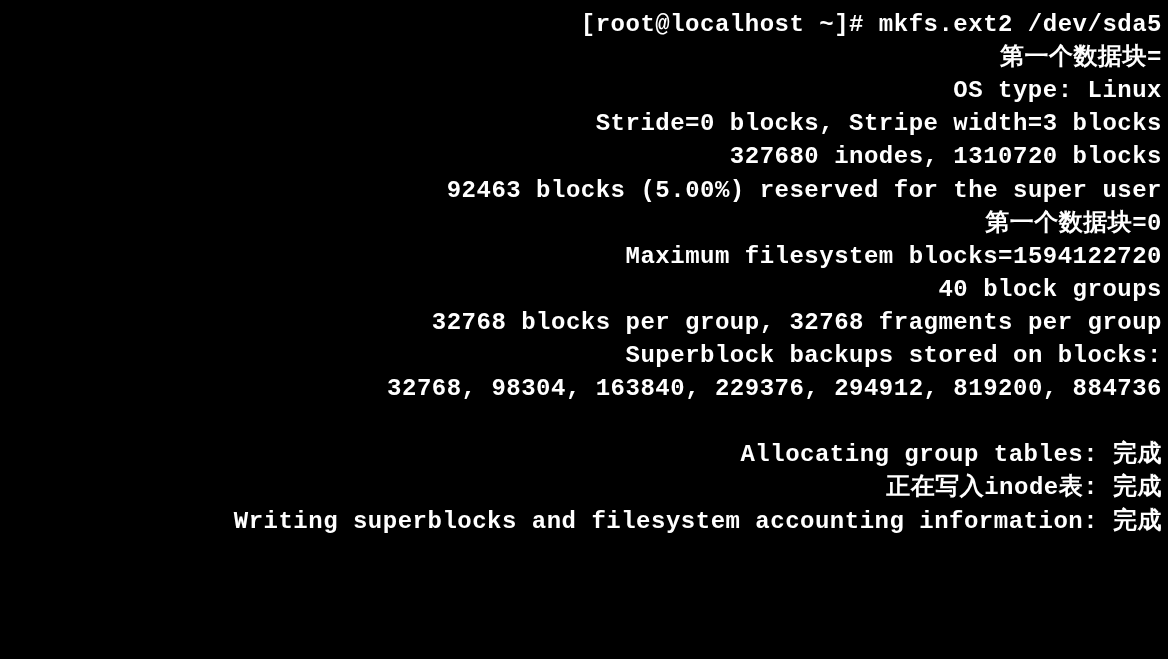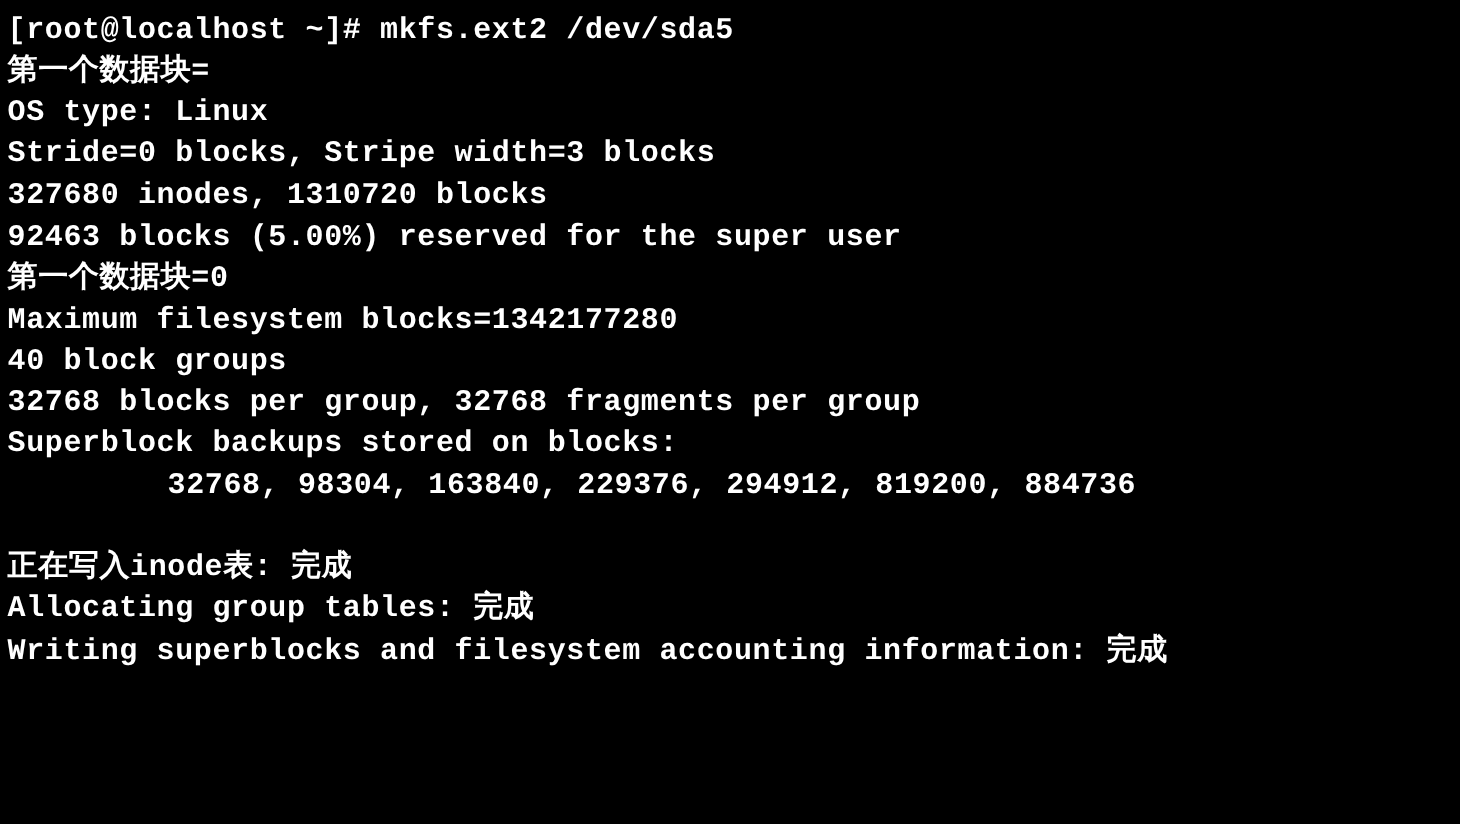--- a/index.html
+++ b/index.html
@@ -16,41 +16,42 @@
       line-height: 1.38;
       padding: 8px 6px;
       width: 1168px;
       height: 659px;
       overflow: hidden;
       letter-spacing: 0.5px;
     }
     .line {
       white-space: pre;
       display: block;
+      text-align: right;
     }
     .indent {
       padding-left: 128px;
     }
     .blank {
       height: 33px;
     }
   </style>
 </head>
 <body>
 
 <div>
   <div class="line"><span>[root@localhost ~]# </span><span>mkfs.ext2 /dev/sda5</span></div>
   <div class="line">第一个数据块=</div>
   <div class="line">OS type: Linux</div>
   <div class="line">Stride=0 blocks, Stripe width=3 blocks</div>
   <div class="line">327680 inodes, 1310720 blocks</div>
   <div class="line">92463 blocks (5.00%) reserved for the super user</div>
   <div class="line">第一个数据块=0</div>
-  <div class="line">Maximum filesystem blocks=1342177280</div>
+  <div class="line">Maximum filesystem blocks=1594122720</div>
   <div class="line">40 block groups</div>
   <div class="line">32768 blocks per group, 32768 fragments per group</div>
   <div class="line">Superblock backups stored on blocks:</div>
   <div class="line indent">32768, 98304, 163840, 229376, 294912, 819200, 884736</div>
   <div class="blank"></div>
+  <div class="line">Allocating group tables: 完成</div>
   <div class="line">正在写入inode表: 完成</div>
-  <div class="line">Allocating group tables: 完成</div>
   <div class="line">Writing superblocks and filesystem accounting information: 完成</div>
 </div>
 
 </body></html>

